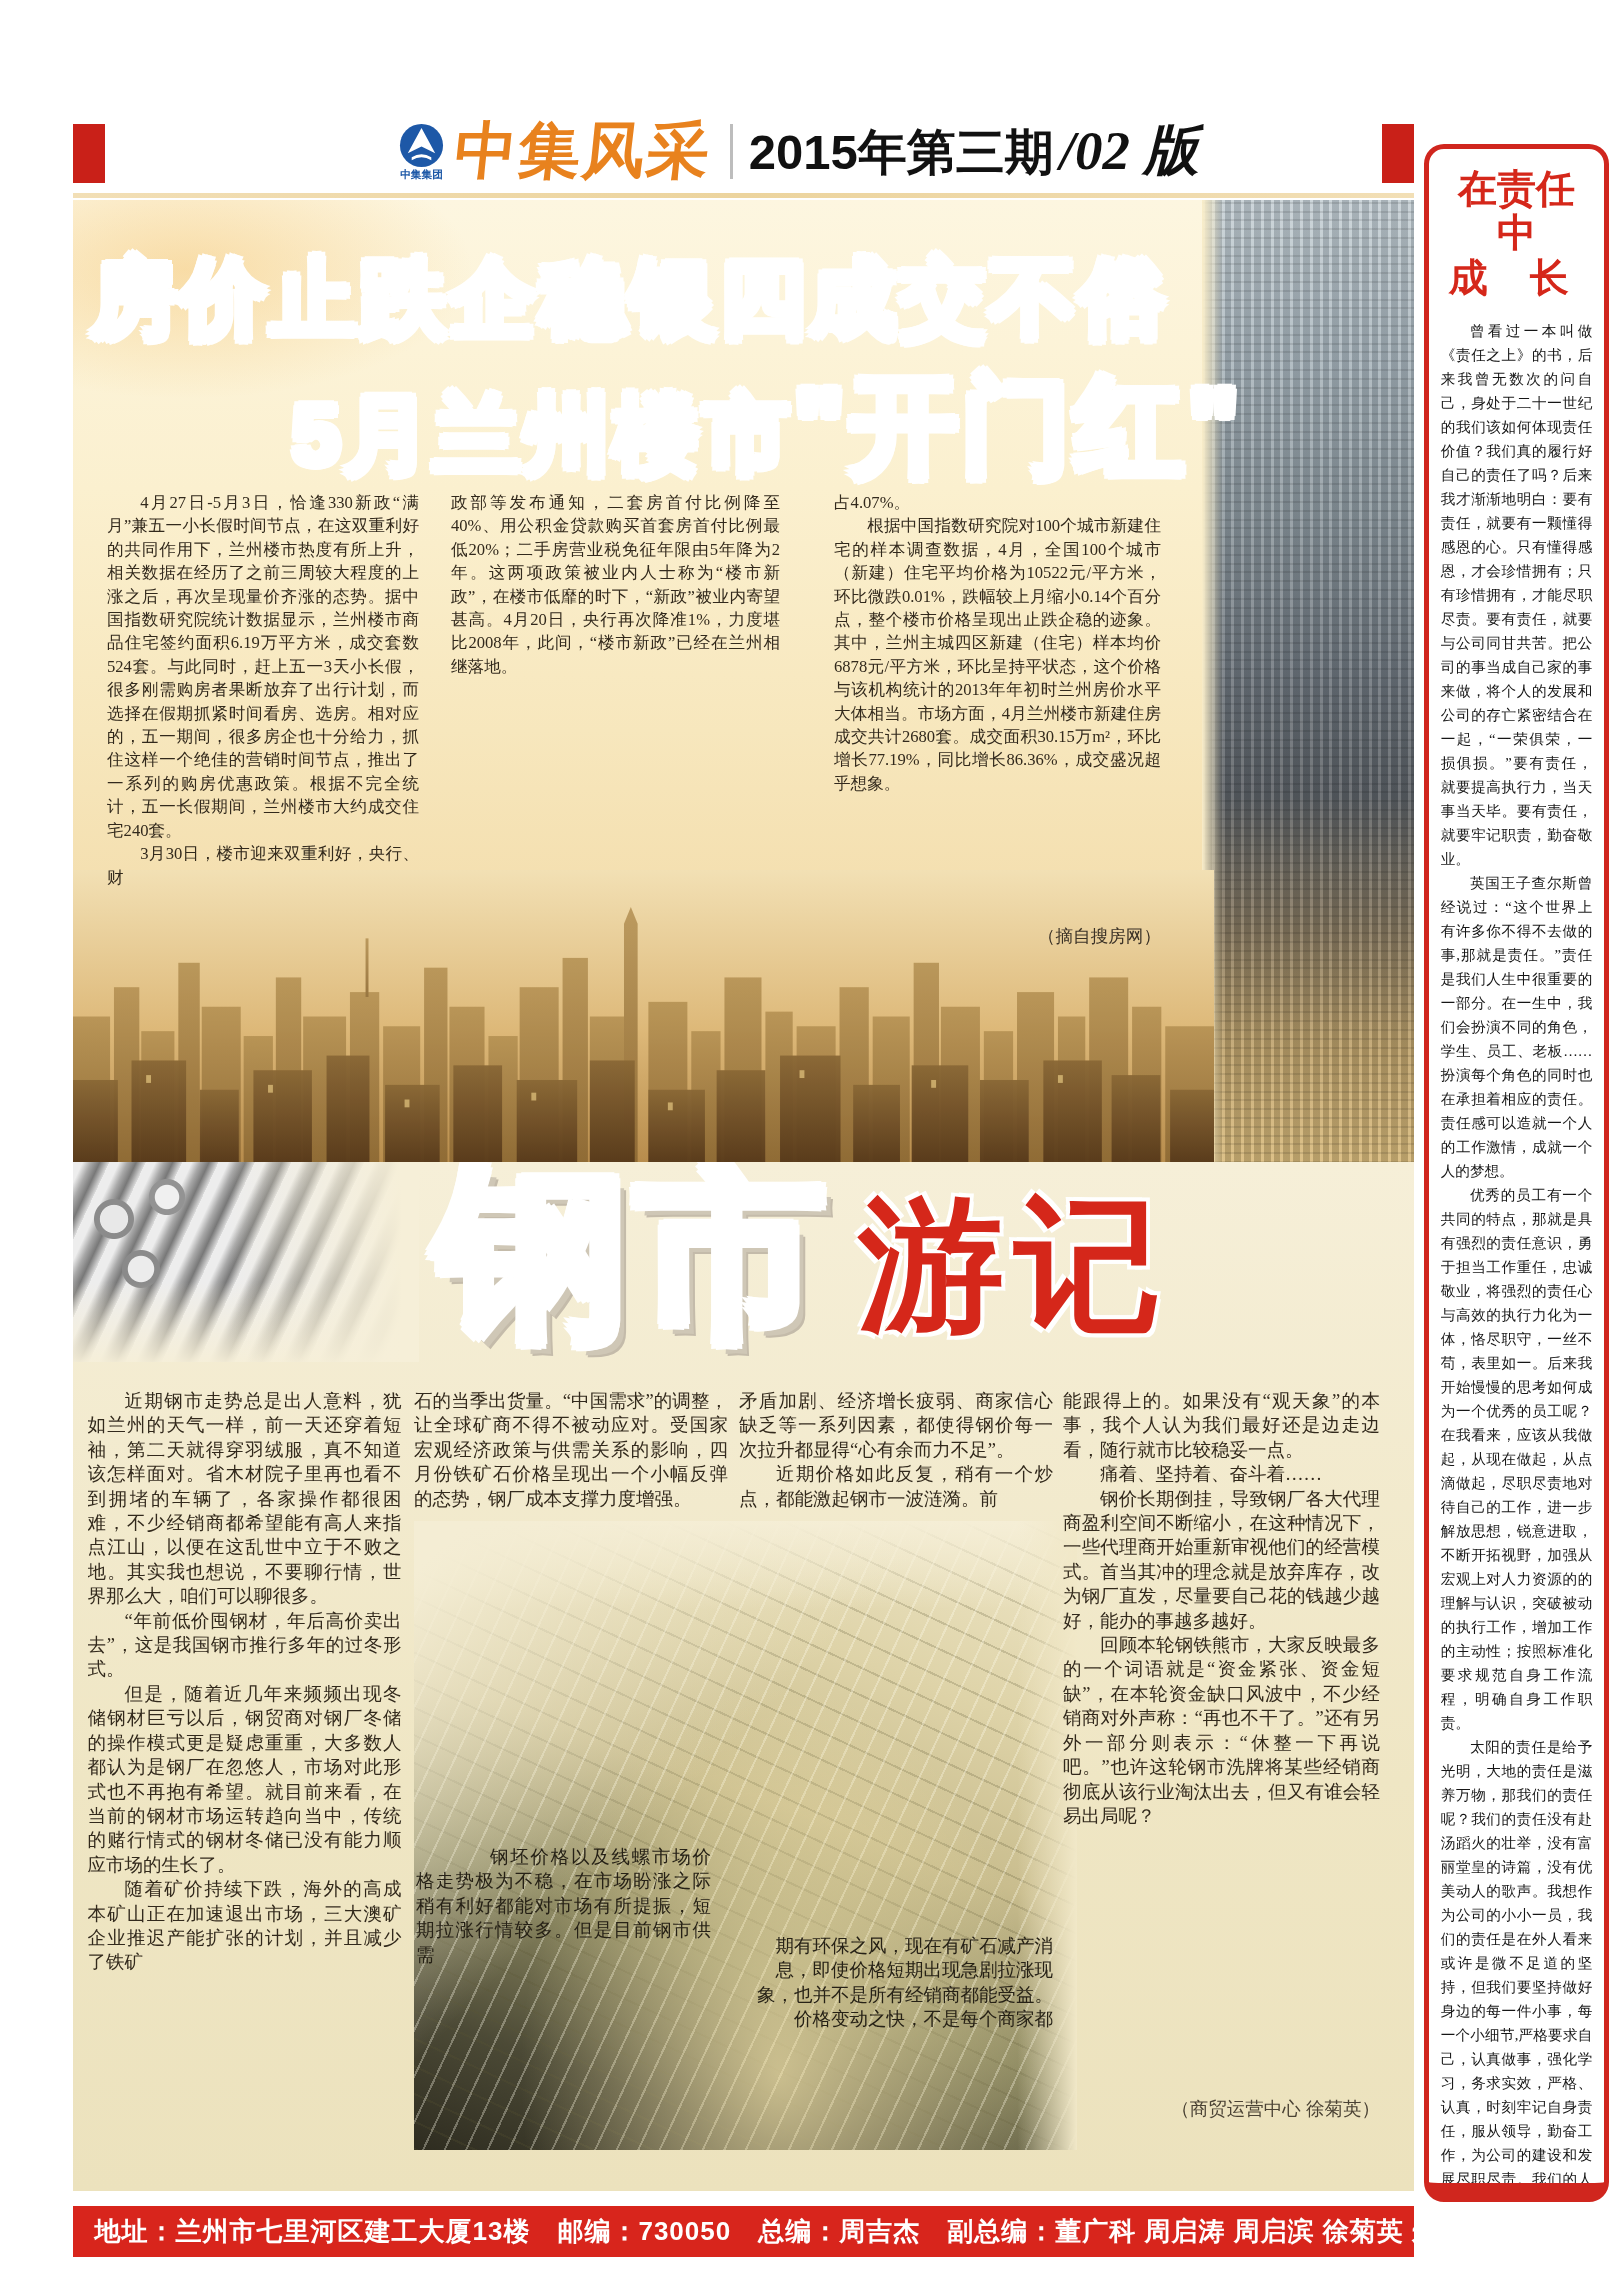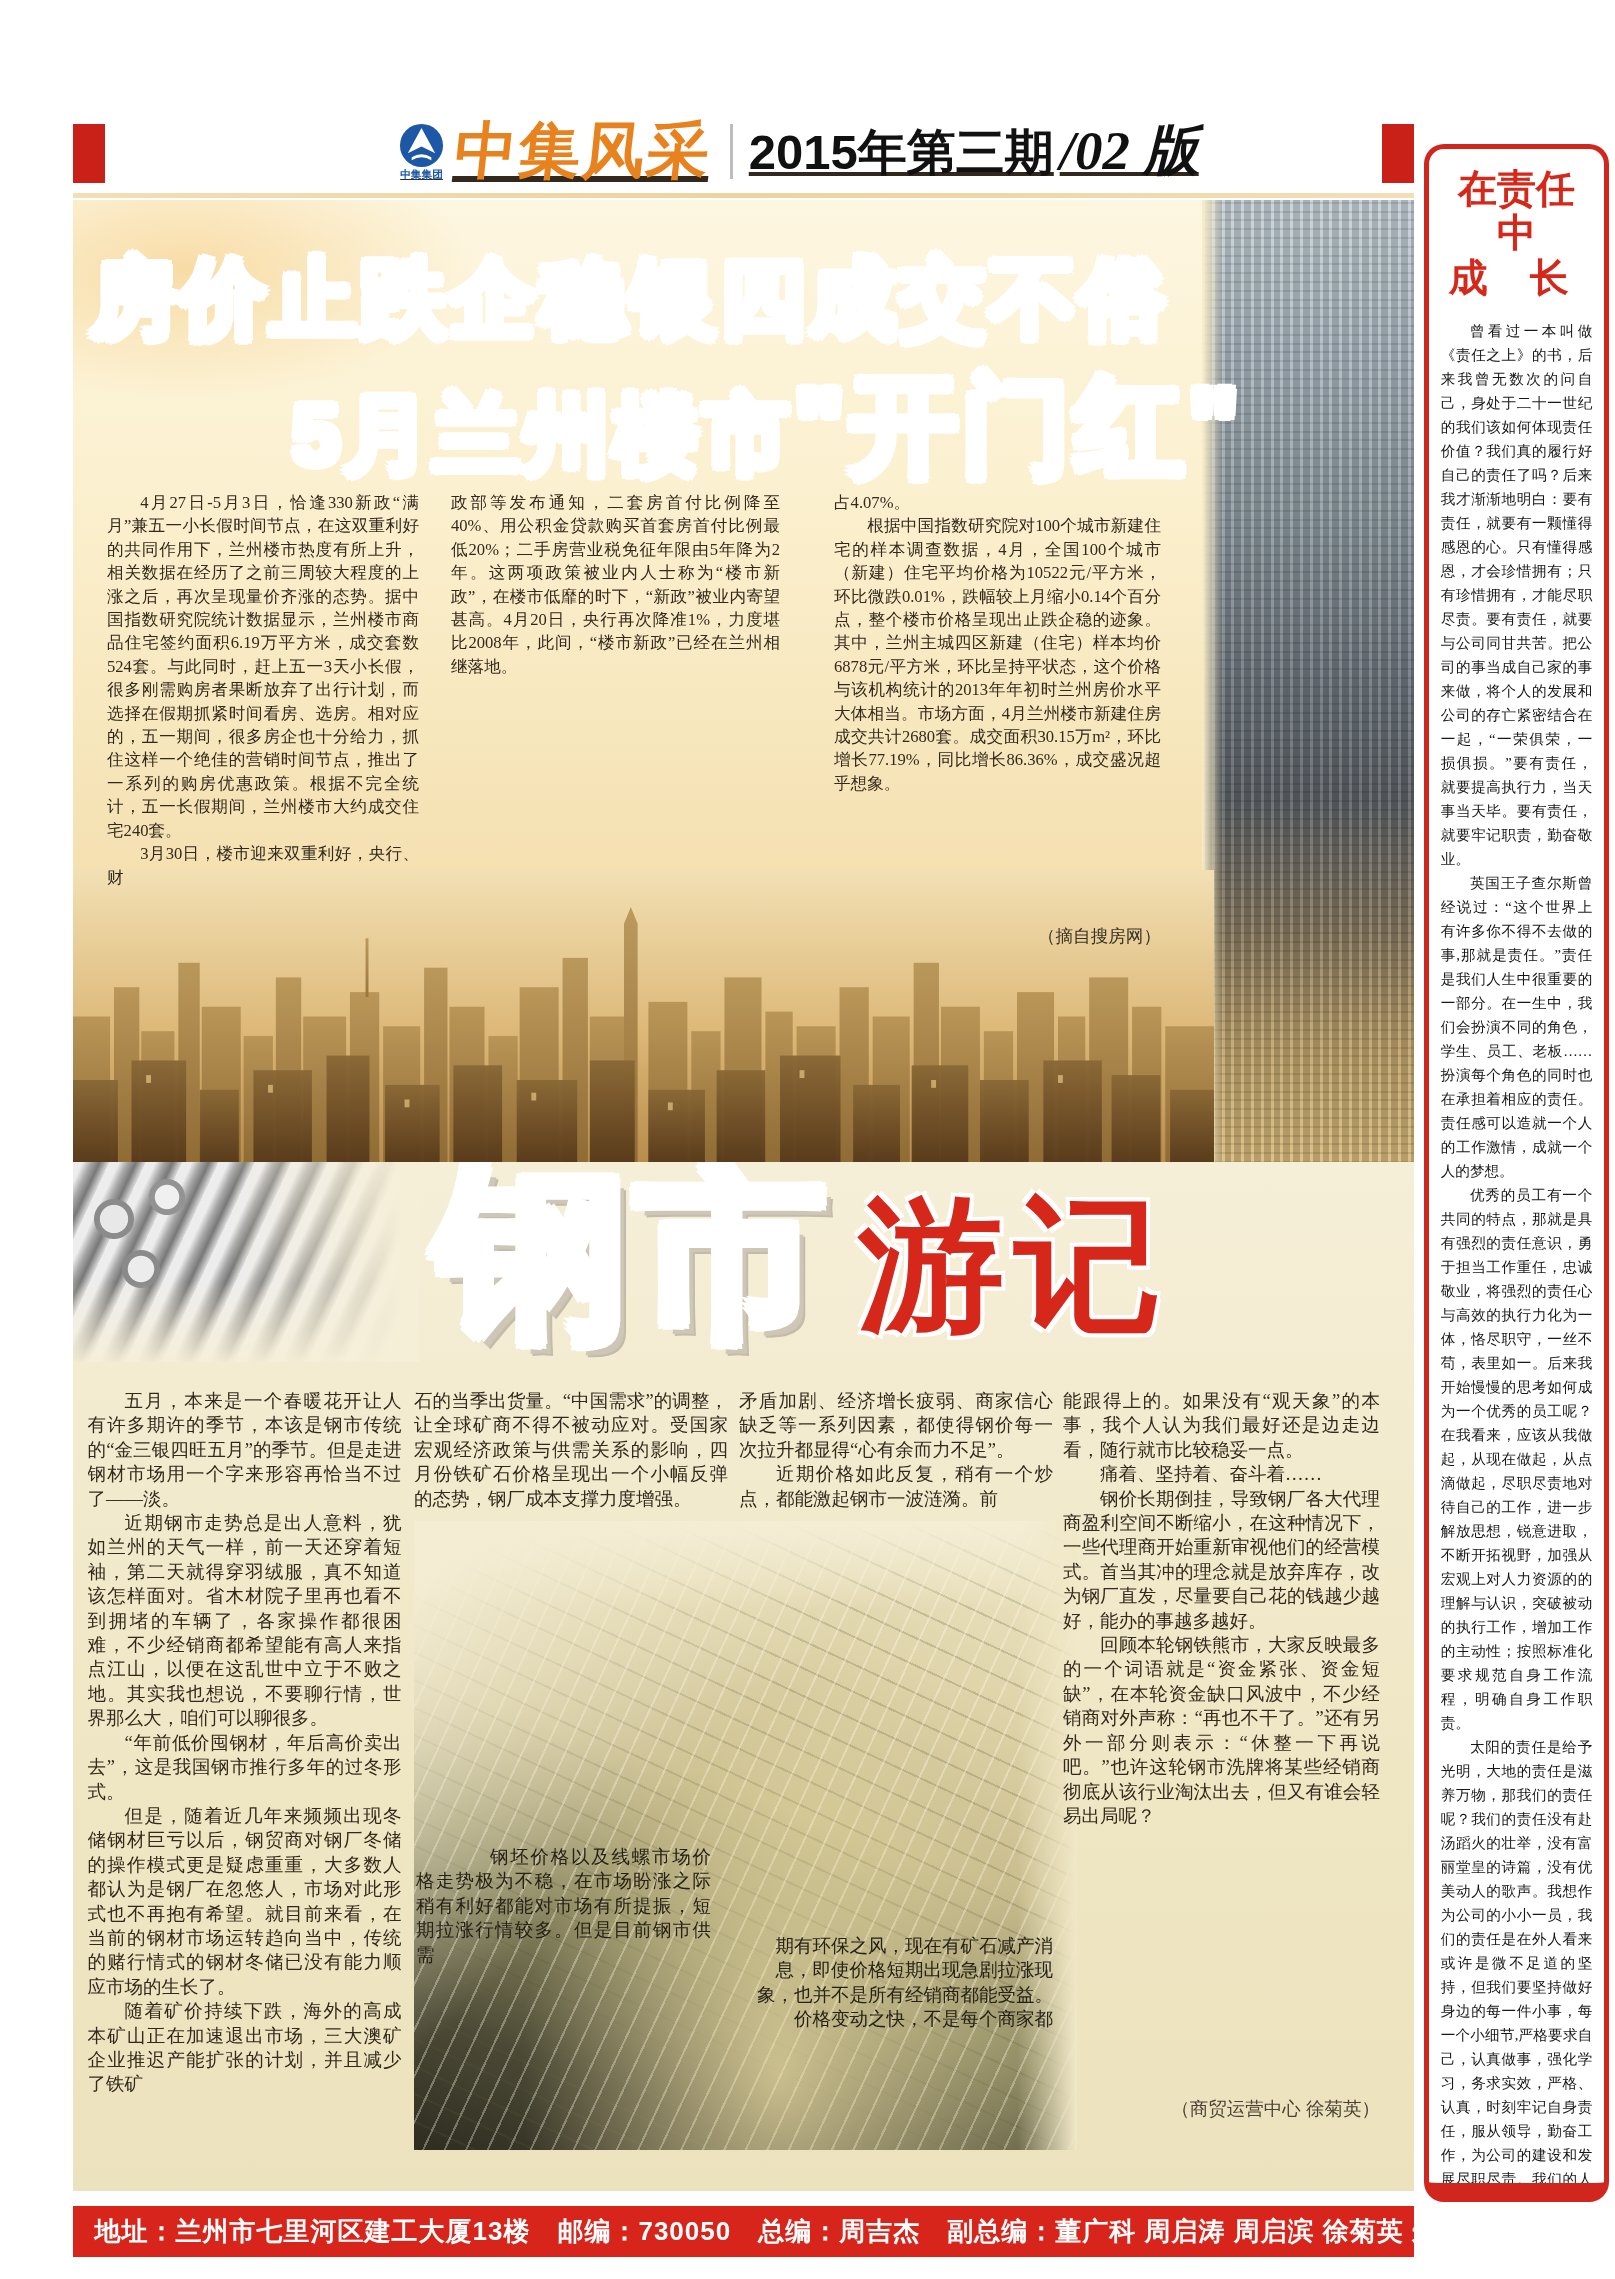--- a/index.html
+++ b/index.html
@@ -3,21 +3,21 @@
 <meta charset="utf-8">
 <style>
   html,body{margin:0;padding:0;background:#e9e9e9;}
   .page{position:relative;width:1616px;height:2279px;background:#ffffff;overflow:hidden;
         font-family:"Liberation Serif","DejaVu Serif",serif;color:#32291c;}
 
   
   .mast-block{position:absolute;top:124px;width:32px;height:59px;background:#c92018;}
   .mast-left{left:73px;}
   .mast-right{left:1382px;}
-  .masthead{position:absolute;left:398px;top:109px;height:84px;display:flex;align-items:center;text-decoration:underline;}
+  .masthead{position:absolute;left:398px;top:109px;height:84px;display:flex;align-items:center;}
   .logo{display:flex;flex-direction:column;align-items:center;margin-right:9.8px;}
   .logo-caption{font-family:"Liberation Sans",sans-serif;font-size:10.7px;font-weight:bold;color:#1d58a7;line-height:1.1;}
   .brand{font-family:"Liberation Sans",sans-serif;font-weight:bold;font-size:62px;color:#e8821e;
          transform:skewX(-6deg);letter-spacing:2px;white-space:nowrap;}
   .mast-divider{width:2.9px;height:55px;background:#bdbdbd;margin:0 15.6px 0 19.5px;}
   .issue{font-family:"Liberation Sans",sans-serif;font-weight:bold;font-size:49px;color:#111;white-space:nowrap;}
   .page-no{font-family:"Liberation Serif",serif;font-style:italic;font-size:55px;margin-left:5.9px;}
   .rule{position:absolute;left:73px;top:193px;width:1341px;height:4.9px;
         background:linear-gradient(90deg,#f2dfb6,#ecd49e 50%,#f2dfb6);}
 
@@ -240,21 +240,20 @@
   <section class="article2">
     <div class="pipes"></div>
     <div class="a2title">
       <span class="t-main">钢市</span>
       <span class="t-sub">游记</span>
     </div>
     <div class="structure-photo">
         <div class="photo-fade"></div>
       </div>
     <div class="a2col s1">
-      <p>五月，本来是一个春暖花开让人有许多期许的季节，本该是钢市传统的“金三银四旺五月”的季节。但是走进钢材市场用一个字来形容再恰当不过了——淡。</p>
       <p>近期钢市走势总是出人意料，犹如兰州的天气一样，前一天还穿着短袖，第二天就得穿羽绒服，真不知道该怎样面对。省木材院子里再也看不到拥堵的车辆了，各家操作都很困难，不少经销商都希望能有高人来指点江山，以便在这乱世中立于不败之地。其实我也想说，不要聊行情，世界那么大，咱们可以聊很多。</p>
       <p>“年前低价囤钢材，年后高价卖出去”，这是我国钢市推行多年的过冬形式。</p>
       <p>但是，随着近几年来频频出现冬储钢材巨亏以后，钢贸商对钢厂冬储的操作模式更是疑虑重重，大多数人都认为是钢厂在忽悠人，市场对此形式也不再抱有希望。就目前来看，在当前的钢材市场运转趋向当中，传统的赌行情式的钢材冬储已没有能力顺应市场的生长了。</p>
       <p>随着矿价持续下跌，海外的高成本矿山正在加速退出市场，三大澳矿企业推迟产能扩张的计划，并且减少了铁矿</p>
     </div>
     <div class="a2col s2t">
       <p class="ni">石的当季出货量。“中国需求”的调整，让全球矿商不得不被动应对。受国家宏观经济政策与供需关系的影响，四月份铁矿石价格呈现出一个小幅反弹的态势，钢厂成本支撑力度增强。</p>
     </div>
     <div class="a2col s2b">
       <p>钢坯价格以及线螺市场价格走势极为不稳，在市场盼涨之际稍有利好都能对市场有所提振，短期拉涨行情较多。但是目前钢市供需</p>

